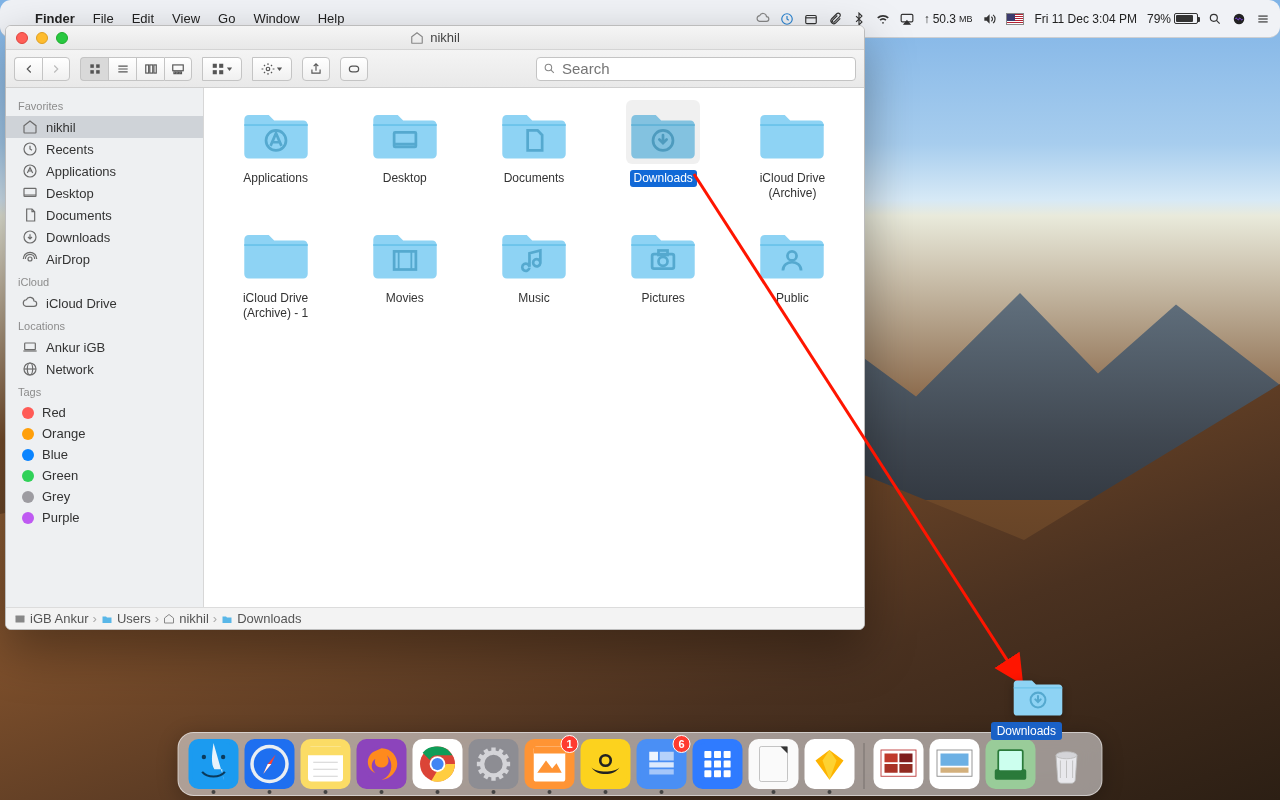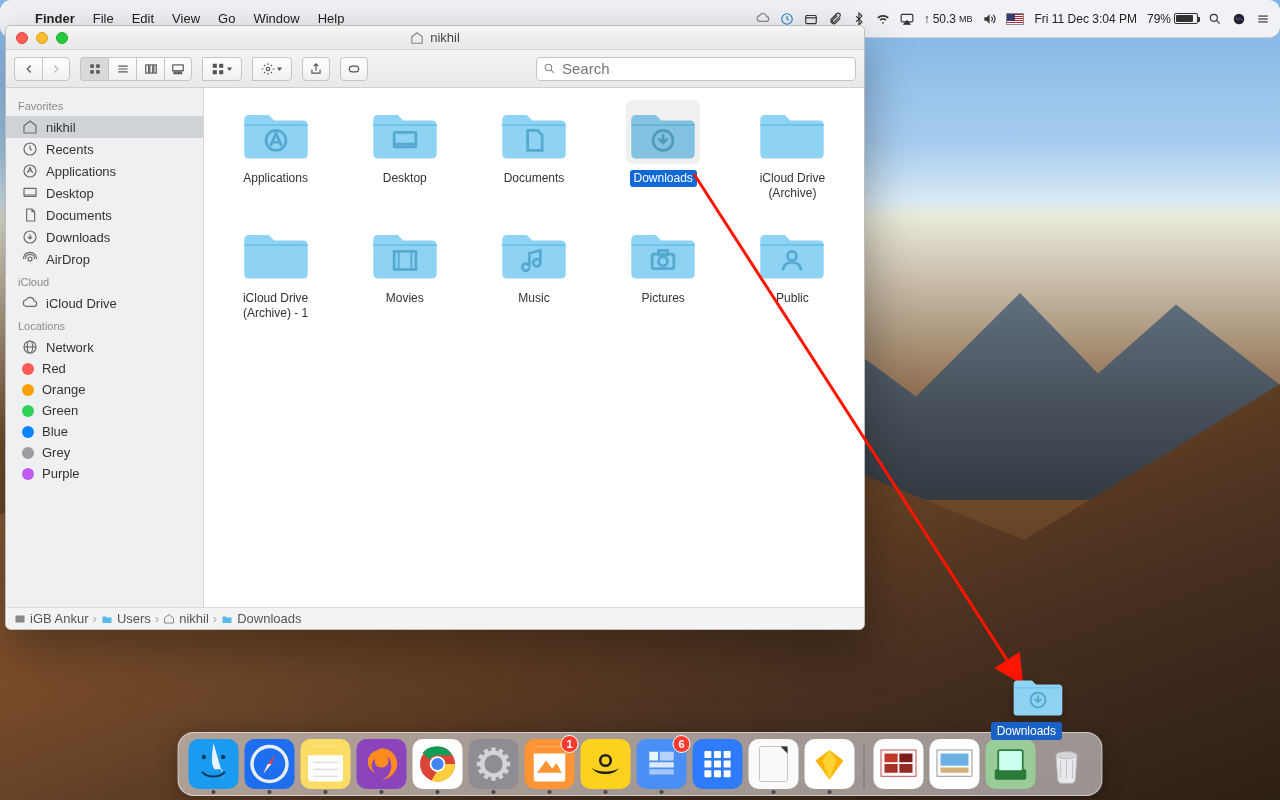--- a/index.html
+++ b/index.html
@@ -362,41 +362,49 @@
         <div class="section">iCloud</div>
         <div class="row">
           <svg viewBox="0 0 24 24" fill="none" stroke="currentColor" stroke-width="1.8">
             <path d="M6 17a5 5 0 0 1 .5-9.9A6 6 0 0 1 18 9a4 4 0 0 1 0 8H6z"></path>
           </svg>
           <span>iCloud Drive</span>
         </div>
         <div class="section">Locations</div>
         <div class="row">
           <svg viewBox="0 0 24 24" fill="none" stroke="currentColor" stroke-width="1.8">
+            <rect x="4" y="6" width="16" height="10" rx="1"></rect>
+            <line x1="2" y1="18" x2="22" y2="18"></line>
+          </svg>
+          <span>Ankur iGB</span>
+        </div>
+        <div class="row">
+          <svg viewBox="0 0 24 24" fill="none" stroke="currentColor" stroke-width="1.8">
             <circle cx="12" cy="12" r="9"></circle>
             <ellipse cx="12" cy="12" rx="4" ry="9"></ellipse>
             <line x1="3" y1="12" x2="21" y2="12"></line>
           </svg>
           <span>Network</span>
         </div>
+        <div class="section">Tags</div>
         <div class="row">
           <span class="tagdot" style="background:#ff5b56"></span>
           <span>Red</span>
         </div>
         <div class="row">
           <span class="tagdot" style="background:#ff9f0a"></span>
           <span>Orange</span>
         </div>
         <div class="row">
+          <span class="tagdot" style="background:#0a84ff"></span>
+          <span>Blue</span>
+        </div>
+        <div class="row">
           <span class="tagdot" style="background:#30d158"></span>
           <span>Green</span>
-        </div>
-        <div class="row">
-          <span class="tagdot" style="background:#0a84ff"></span>
-          <span>Blue</span>
         </div>
         <div class="row">
           <span class="tagdot" style="background:#9d9ca1"></span>
           <span>Grey</span>
         </div>
         <div class="row">
           <span class="tagdot" style="background:#bf5af2"></span>
           <span>Purple</span>
         </div>
       </div>

